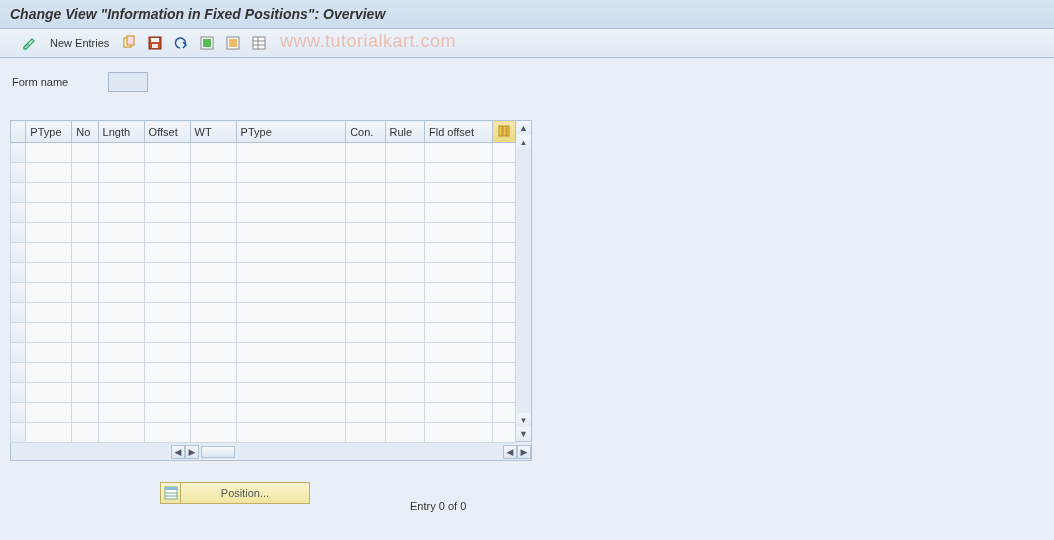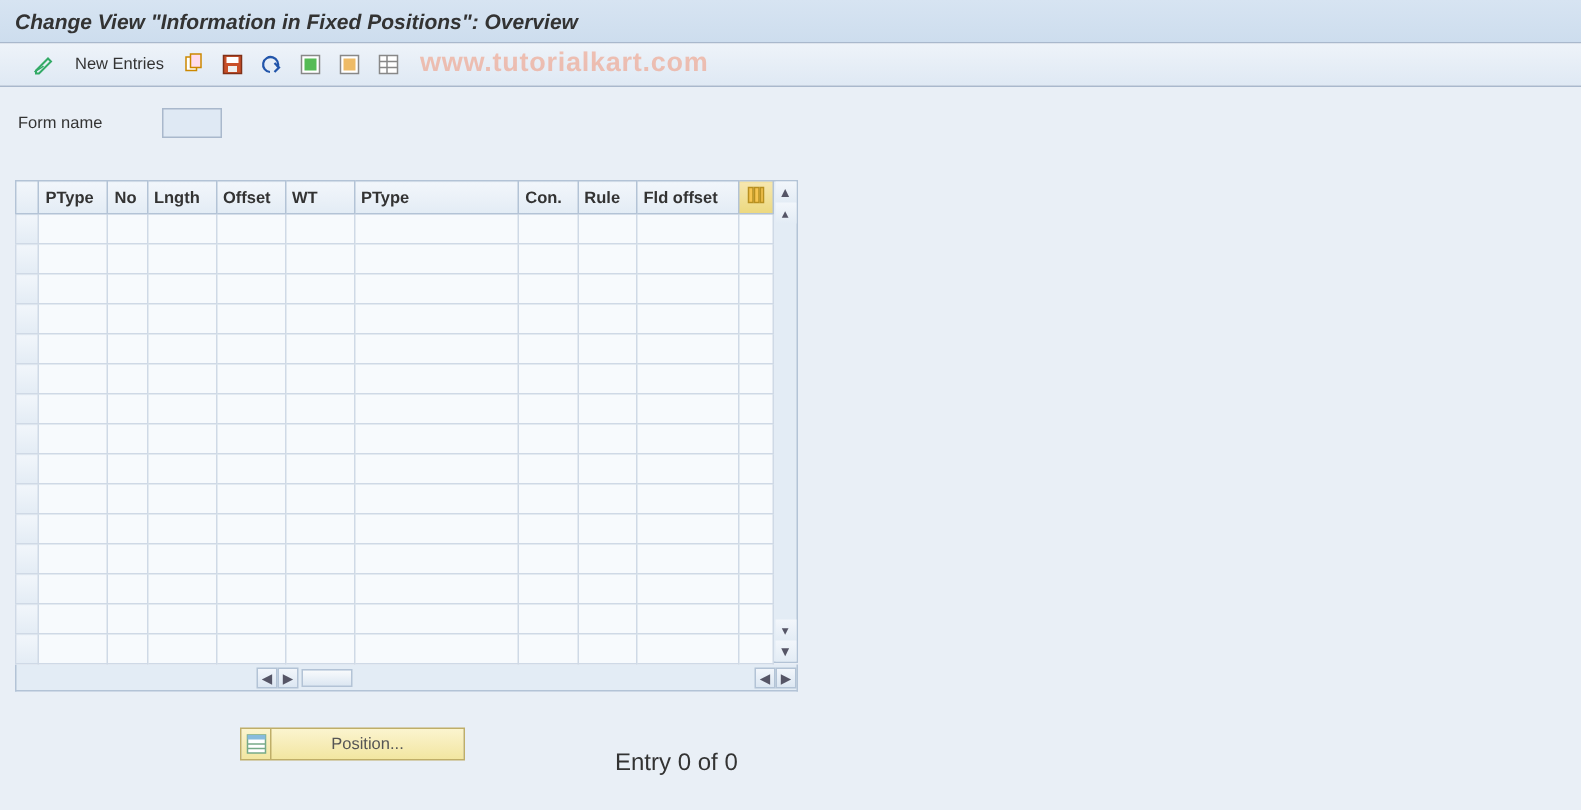--- a/index.html
+++ b/index.html
@@ -49,21 +49,21 @@
       font-size: 11px;
       color: #333;
       cursor: pointer;
       padding: 2px 4px;
     }
     .watermark {
       position: absolute;
       left: 280px;
       top: 2px;
       font-size: 18px;
-      font-weight: bold;
+      font-weight: normal;
       color: rgba(240, 150, 120, 0.55);
       letter-spacing: 0.5px;
       pointer-events: none;
     }
 
     
     .content {
       background: #e9eff6;
       padding: 14px 10px 10px 10px;
       height: calc(540px - 28px - 30px);
@@ -94,21 +94,21 @@
     }
     .grid {
       border-collapse: collapse;
       width: 506px;
       background: #f7fafd;
       float: left;
     }
     .grid th {
       background: linear-gradient(#f2f6fb, #e3ecf5);
       border: 1px solid #b3c3d6;
-      font-weight: bold;
+      font-weight: normal;
       font-size: 11px;
       padding: 3px 4px;
       text-align: left;
       color: #333;
       height: 22px;
     }
     .grid th.rowsel, .grid td.rowsel {
       width: 14px;
       background: linear-gradient(#f2f6fb, #e3ecf5);
     }
@@ -205,21 +205,21 @@
       width: 20px; height: 20px;
       border-right: 1px solid #bfae68;
       display: flex; align-items: center; justify-content: center;
     }
     .position-btn .lbl {
       flex: 1;
       text-align: center;
       font-size: 11px;
       color: #555;
     }
-    .entry-text { font-size: 16px; color: #333; margin-top: 27px; }
+    .entry-text { font-size: 11px; color: #333; margin-top: 27px; }
   </style>
 </head>
 <body>
 
 <div class="title-bar">
   <span class="title-text">Change View "Information in Fixed Positions": Overview</span>
 </div>
 
 <div class="toolbar">
   <span class="tool-btn">

